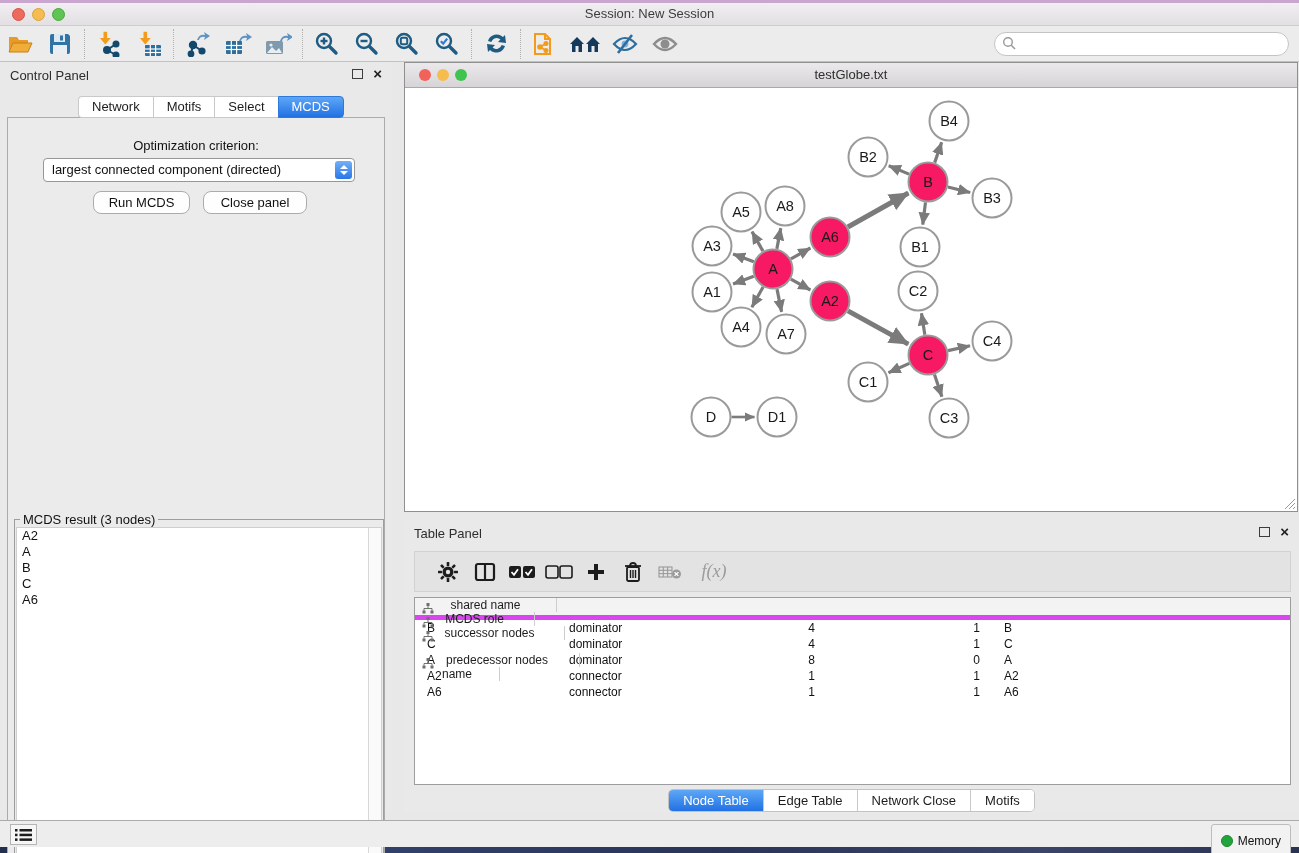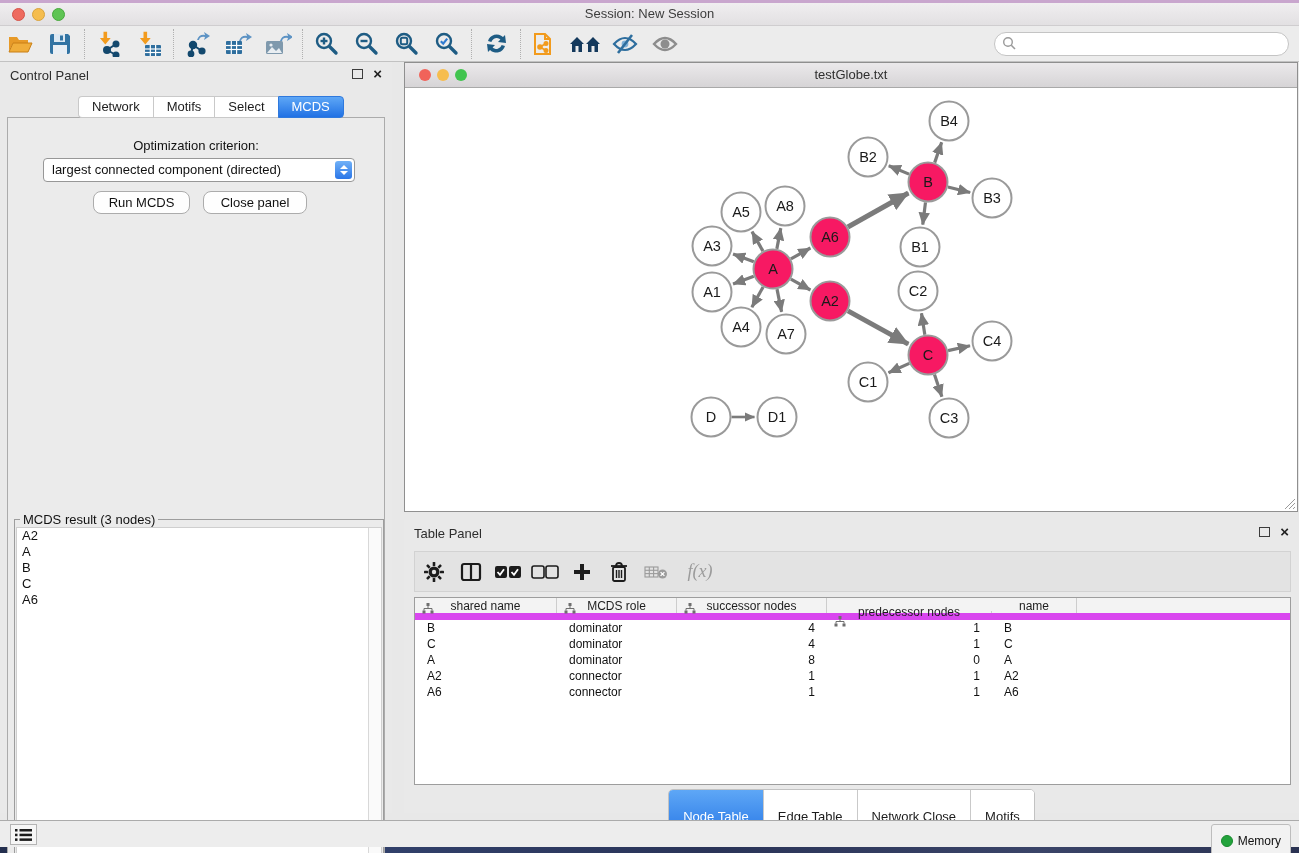--- a/index.html
+++ b/index.html
@@ -73,35 +73,35 @@
   .net-titlebar { position:absolute; left:0; top:0; width:100%; height:25px;
     background:linear-gradient(#ebe9eb,#d6d4d6); border-bottom:1px solid #a9a9a9; }
   .net-titlebar .title { width:100%; text-align:center; line-height:24px; font-size:13px; color:#2f2f2f; }
   .net-tl { position:absolute; top:6px; border-radius:50%; width:12px; height:12px; }
   .net-canvas { position:absolute; left:0; top:25px; width:892px; height:423px; }
   .grip { position:absolute; right:2px; bottom:2px; width:12px; height:12px; }
 
   
   .table-panel { left:404px; top:520px; width:895px; height:293px; background:#e9e9e9; }
   .tp-toolbar { position:absolute; left:10px; top:31px; width:877px; height:41px; background:#e3e3e3;
-    border:1px solid #d2d2d2; display:flex; align-items:center; padding-left:0; gap:0; }
+    border:1px solid #d2d2d2; display:flex; align-items:center; padding-left:14px; gap:0; }
   .tp-btn { width:37px; height:34px; display:flex; align-items:center; justify-content:center; }
   .fx-label { font-family:"Liberation Serif", serif; font-style:italic; font-size:18px; color:#9b9b9b; }
 
   .node-table { position:absolute; left:10px; top:77px; width:877px; height:188px; background:#fff; border:1px solid #9d9d9d; }
-  .nt-header { display:flex; height:22px; background:#f3f3f3; border-bottom:7px solid #d946ef; }
+  .nt-header { display:flex; height:22px; background:#f3f3f3; border-bottom:5px solid #d946ef;flex-direction:column; }
   .nt-hcell { display:flex; align-items:center; justify-content:center; gap:6px; font-size:12px; color:#1d1d1d;
     border-right:1px solid #cdcdcd; position:relative; }
   .nt-hcell .tree-ico { position:absolute; left:7px; top:5px; }
   .nt-row { display:flex; height:16px; }
   .nt-cell { font-size:12px; color:#111; line-height:16px; padding:0 12px; white-space:nowrap; overflow:hidden; }
 
   .tp-tabs { position:absolute; left:0; top:269px; width:100%; display:flex; justify-content:center; }
   .tp-tabgroup { display:flex; border:1px solid #c2c2c2; border-radius:5px; overflow:hidden; background:#fff; }
-  .tp-tab { font-size:13px; color:#1c1c1c; padding:16px 14px; line-height:21px; border-right:1px solid #c9c9c9; background:#fff; }
+  .tp-tab { font-size:13px; color:#1c1c1c; padding:0 14px; line-height:21px; border-right:1px solid #c9c9c9; background:#fff; }
   .tp-tab:last-child { border-right:none; }
   .tp-tab.active { background:linear-gradient(#5ea7f6,#2171e4); color:#fff; }
 
   
   .statusbar { left:0; top:820px; width:1299px; height:27px; background:#ededed; border-top:1px solid #ababab; }
   .list-btn { position:absolute; left:10px; top:3px; width:27px; height:21px; background:#f6f6f6;
     border:1px solid #b4b4b4; display:flex; align-items:center; justify-content:center; }
   .memory-btn { position:absolute; right:8px; top:3px; height:21px; background:#f2f2f2; border:1px solid #bdbdbd;
     border-radius:3px; display:flex; align-items:center; gap:5px; padding:16px 9px; font-size:12px; color:#111; }
   .mem-dot { width:12px; height:12px; border-radius:50%; background:#23a33c; border:1px solid #188a2e; }

